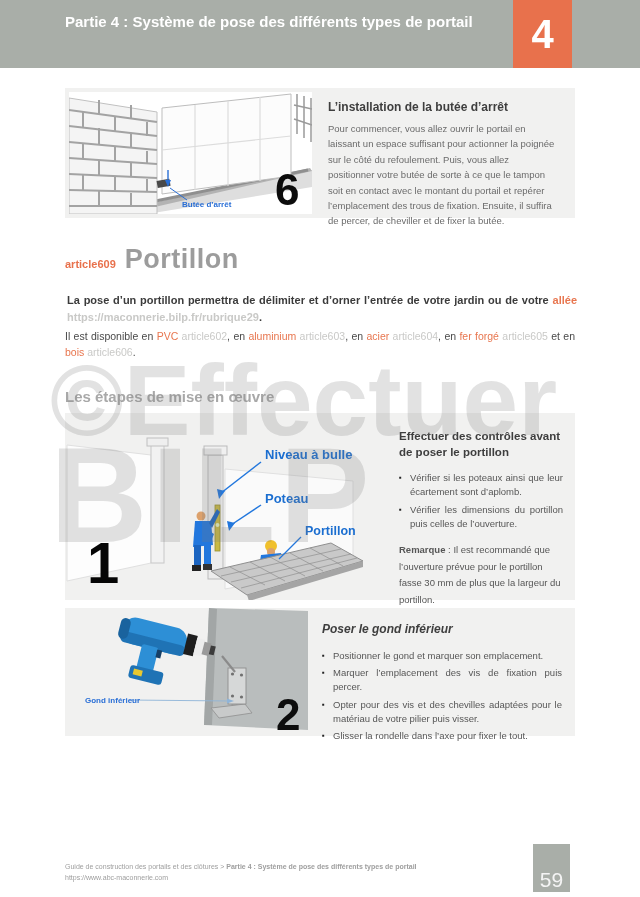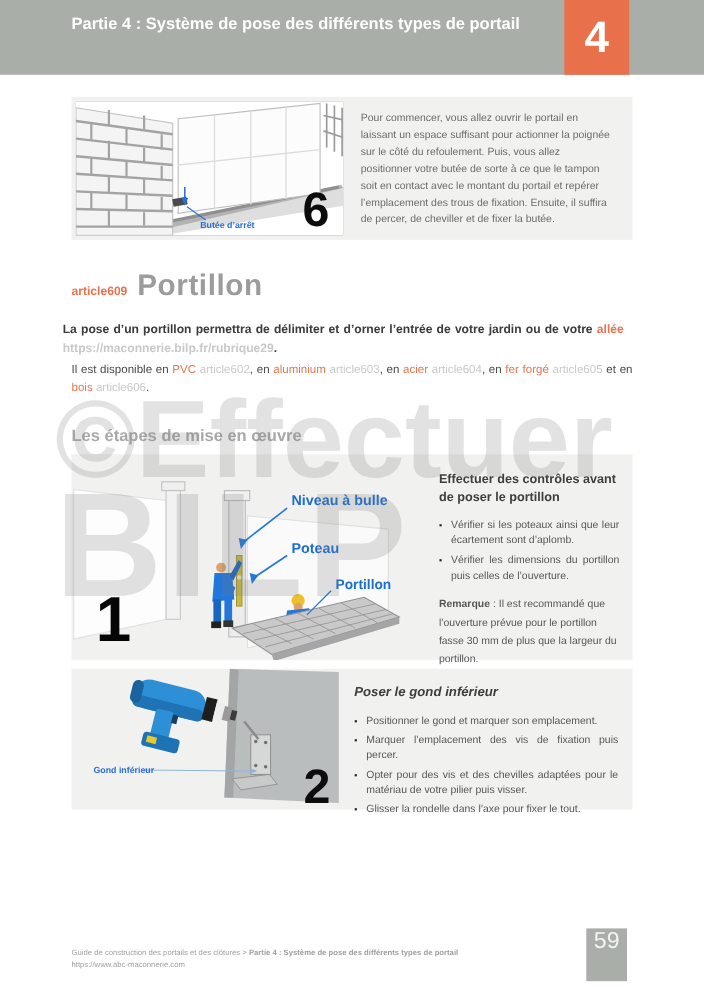--- a/index.html
+++ b/index.html
@@ -12,21 +12,21 @@
   
   .header{position:absolute;top:0;left:0;width:640px;height:68px;background:#a9aea8;}
   .header-title{position:absolute;left:65px;top:11px;width:430px;color:#ffffff;
     font-size:15px;font-weight:bold;line-height:1.45;}
   .chapter-box{position:absolute;left:513px;top:0;width:59px;height:68px;background:#e8714c;
     color:#ffffff;font-size:40px;font-weight:bold;display:flex;align-items:center;justify-content:center;}
 
   
   .card{position:absolute;left:65px;width:510px;background:#f1f1f0;display:flex;box-sizing:border-box;z-index:1;}
   .card1{top:88px;height:130px;padding:4px;}
-  .card1-img{width:243px;height:122px;background:#a3a3a3;position:relative;flex:none;}
+  .card1-img{width:243px;height:122px;background:#8b5cf6;position:relative;flex:none;}
   .card1-text{flex:1;padding:8px 13px 6px 16px;}
   .card-title{margin:0 0 7px;font-size:12px;color:#3e3e3e;font-weight:bold;}
   .card1-text p{margin:0;font-size:9.5px;color:#6b6b6b;line-height:1.62;}
 
   .step1{top:413px;height:187px;}
   .step1-img{width:332px;height:187px;position:relative;flex:none;}
   .step1-text{flex:1;padding:15px 12px 0 2px;}
   .step2{top:608px;height:128px;}
   .step2-img{width:245px;height:124px;position:relative;flex:none;}
   .step2-text{flex:1;padding:13px 13px 0 12px;}
@@ -35,40 +35,40 @@
   .bullets{display:flex;flex-direction:column;gap:3px;}
   .bullet{display:flex;font-size:9.5px;color:#565656;line-height:1.5;}
   .bullet-marker{flex:none;width:11px;font-size:8px;color:#222;padding-top:1px;}
   .bullet-text{flex:1;text-align:justify;}
   .remark{margin-top:11px;font-size:9.5px;color:#565656;line-height:1.75;}
 
   
   .section-head{position:absolute;left:65px;top:244px;display:flex;align-items:baseline;gap:9px;z-index:1;}
   .article-ref{color:#e8714c;font-size:11px;font-weight:bold;}
   .section-title{color:#9c9c9c;font-size:27px;font-weight:bold;letter-spacing:0.5px;}
-  .intro{position:absolute;left:57px;top:281px;width:510px;font-size:11px;font-weight:bold;
+  .intro{position:absolute;left:67px;top:281px;width:510px;font-size:11px;font-weight:bold;
     color:#3b3b3b;line-height:1.5;text-align:justify;z-index:1;}
   .bodytext{position:absolute;left:65px;top:329px;width:510px;font-size:10.5px;color:#4a4a4a;
     line-height:1.52;text-align:justify;z-index:1;}
   .steps-head{position:absolute;left:65px;top:388px;font-size:15px;font-weight:bold;color:#a8a8a8;z-index:1;}
 
   .seg-bold{font-weight:bold;}
   .seg-orange{color:#e8764f;}
   .seg-graylink{color:#c9c9c7;}
 
   
   .watermark{position:absolute;left:50px;color:rgba(125,125,125,0.22);font-weight:bold;
     pointer-events:none;z-index:5;white-space:nowrap;line-height:1;}
   .wm1{top:350px;font-size:100px;}
   .wm2{top:428px;font-size:135px;letter-spacing:4px;}
 
   
   .footer-text{position:absolute;left:65px;top:862px;font-size:7px;color:#9e9e9e;line-height:1.55;z-index:1;}
   .page-box{position:absolute;left:533px;top:844px;width:37px;height:48px;background:#a9aea8;
-    color:#f4f4f4;font-size:21px;display:flex;align-items:flex-start;justify-content:center;z-index:1;}
+    color:#f4f4f4;font-size:21px;display:flex;align-items:flex-end;justify-content:center;z-index:1;}
 </style>
 </head>
 <body>
 
 <div class="header">
   <div class="header-title">Partie 4 : Système de pose des différents types de portail</div>
   <div class="chapter-box">
     <span>4</span>
   </div>
 </div>
@@ -130,20 +130,21 @@
 
       <rect x="88" y="88" width="13" height="7" fill="#4a4a4a" transform="rotate(-10 94 91)"></rect>
       <line x1="99" y1="78" x2="99" y2="90" stroke="#2a6fd6" stroke-width="1.4"></line>
       <polygon points="96,88 102,88 99,95" fill="#2a6fd6"></polygon>
       <line x1="118" y1="108" x2="101" y2="96" stroke="#2a6fd6" stroke-width="1"></line>
       <text x="113" y="115" font-size="8" font-weight="bold" fill="#2a6fd6">Butée d’arrêt</text>
       <text x="206" y="113" font-size="44" font-weight="bold" fill="#0c0c0c">6</text>
     </svg>
   </div>
   <div class="card1-text">
+    <h3 class="card-title">L’installation de la butée d’arrêt</h3>
     <p>Pour commencer, vous allez ouvrir le portail en laissant un espace suffisant pour actionner la poignée sur le côté du refoulement. Puis, vous allez positionner votre butée de sorte à ce que le tampon soit en contact avec le montant du portail et repérer l’emplacement des trous de fixation. Ensuite, il suffira de percer, de cheviller et de fixer la butée.</p>
   </div>
 </section>
 
 <div class="section-head">
   <span class="article-ref">article609</span>
   <span class="section-title">Portillon</span>
 </div>
 
 <p class="intro"><span class="seg-bold">La pose d’un portillon permettra de délimiter et d’orner l’entrée de votre jardin ou de votre </span><span class="seg-bold seg-orange">allée</span><span class="seg-graylink"> https://maconnerie.bilp.fr/rubrique29</span><span class="seg-bold">.</span></p>

